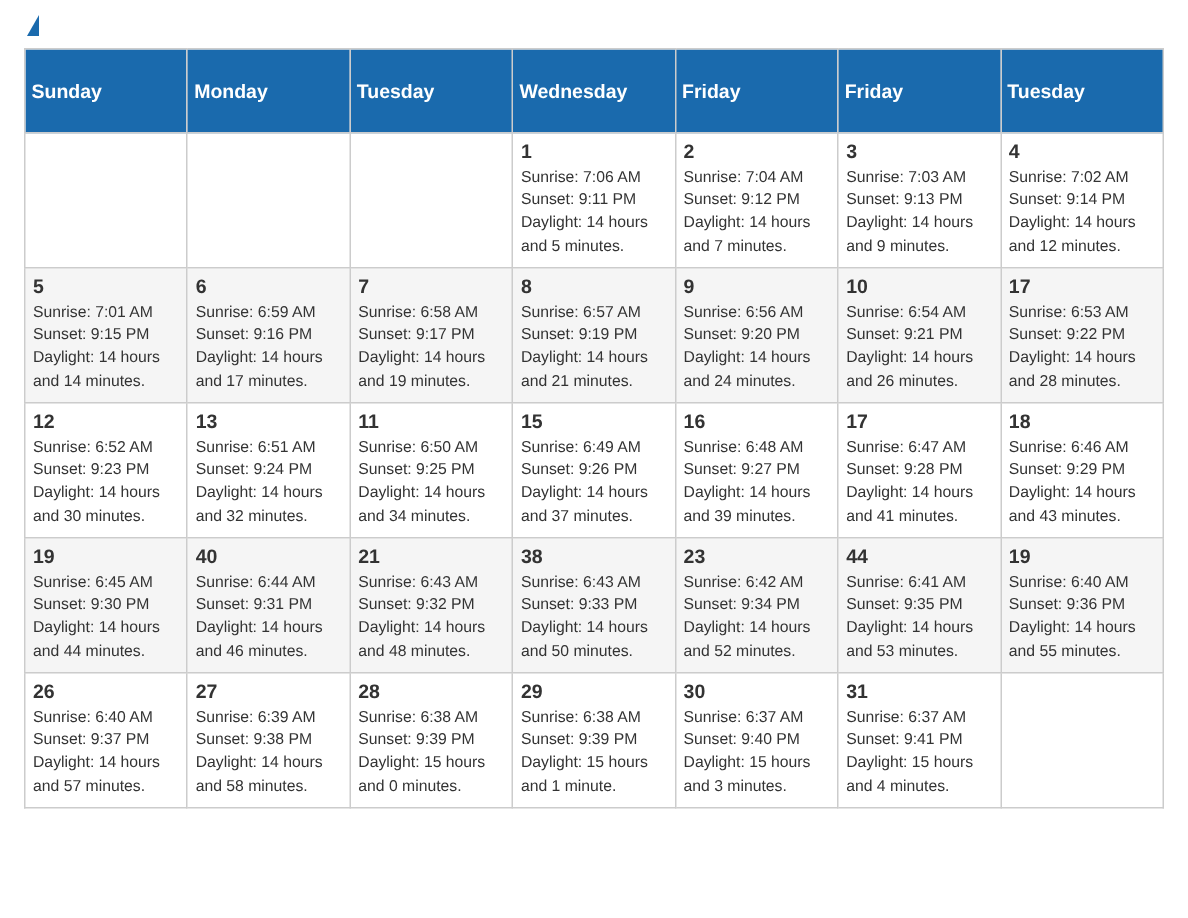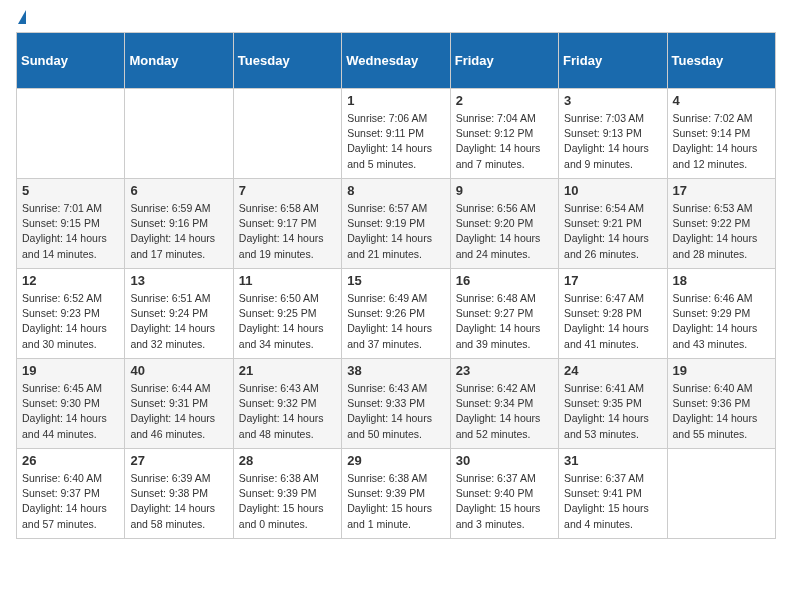--- a/index.html
+++ b/index.html
@@ -215,21 +215,21 @@
         </td>
         <td>
           <div class="day-number">38</div>
           <div class="day-info">Sunrise: 6:43 AM<br>Sunset: 9:33 PM<br>Daylight: 14 hours<br>and 50 minutes.</div>
         </td>
         <td>
           <div class="day-number">23</div>
           <div class="day-info">Sunrise: 6:42 AM<br>Sunset: 9:34 PM<br>Daylight: 14 hours<br>and 52 minutes.</div>
         </td>
         <td>
-          <div class="day-number">24</div>
+          <div class="day-number">44</div>
           <div class="day-info">Sunrise: 6:41 AM<br>Sunset: 9:35 PM<br>Daylight: 14 hours<br>and 53 minutes.</div>
         </td>
         <td>
           <div class="day-number">19</div>
           <div class="day-info">Sunrise: 6:40 AM<br>Sunset: 9:36 PM<br>Daylight: 14 hours<br>and 55 minutes.</div>
         </td>
       </tr>
       <tr>
         <td>
           <div class="day-number">26</div>

